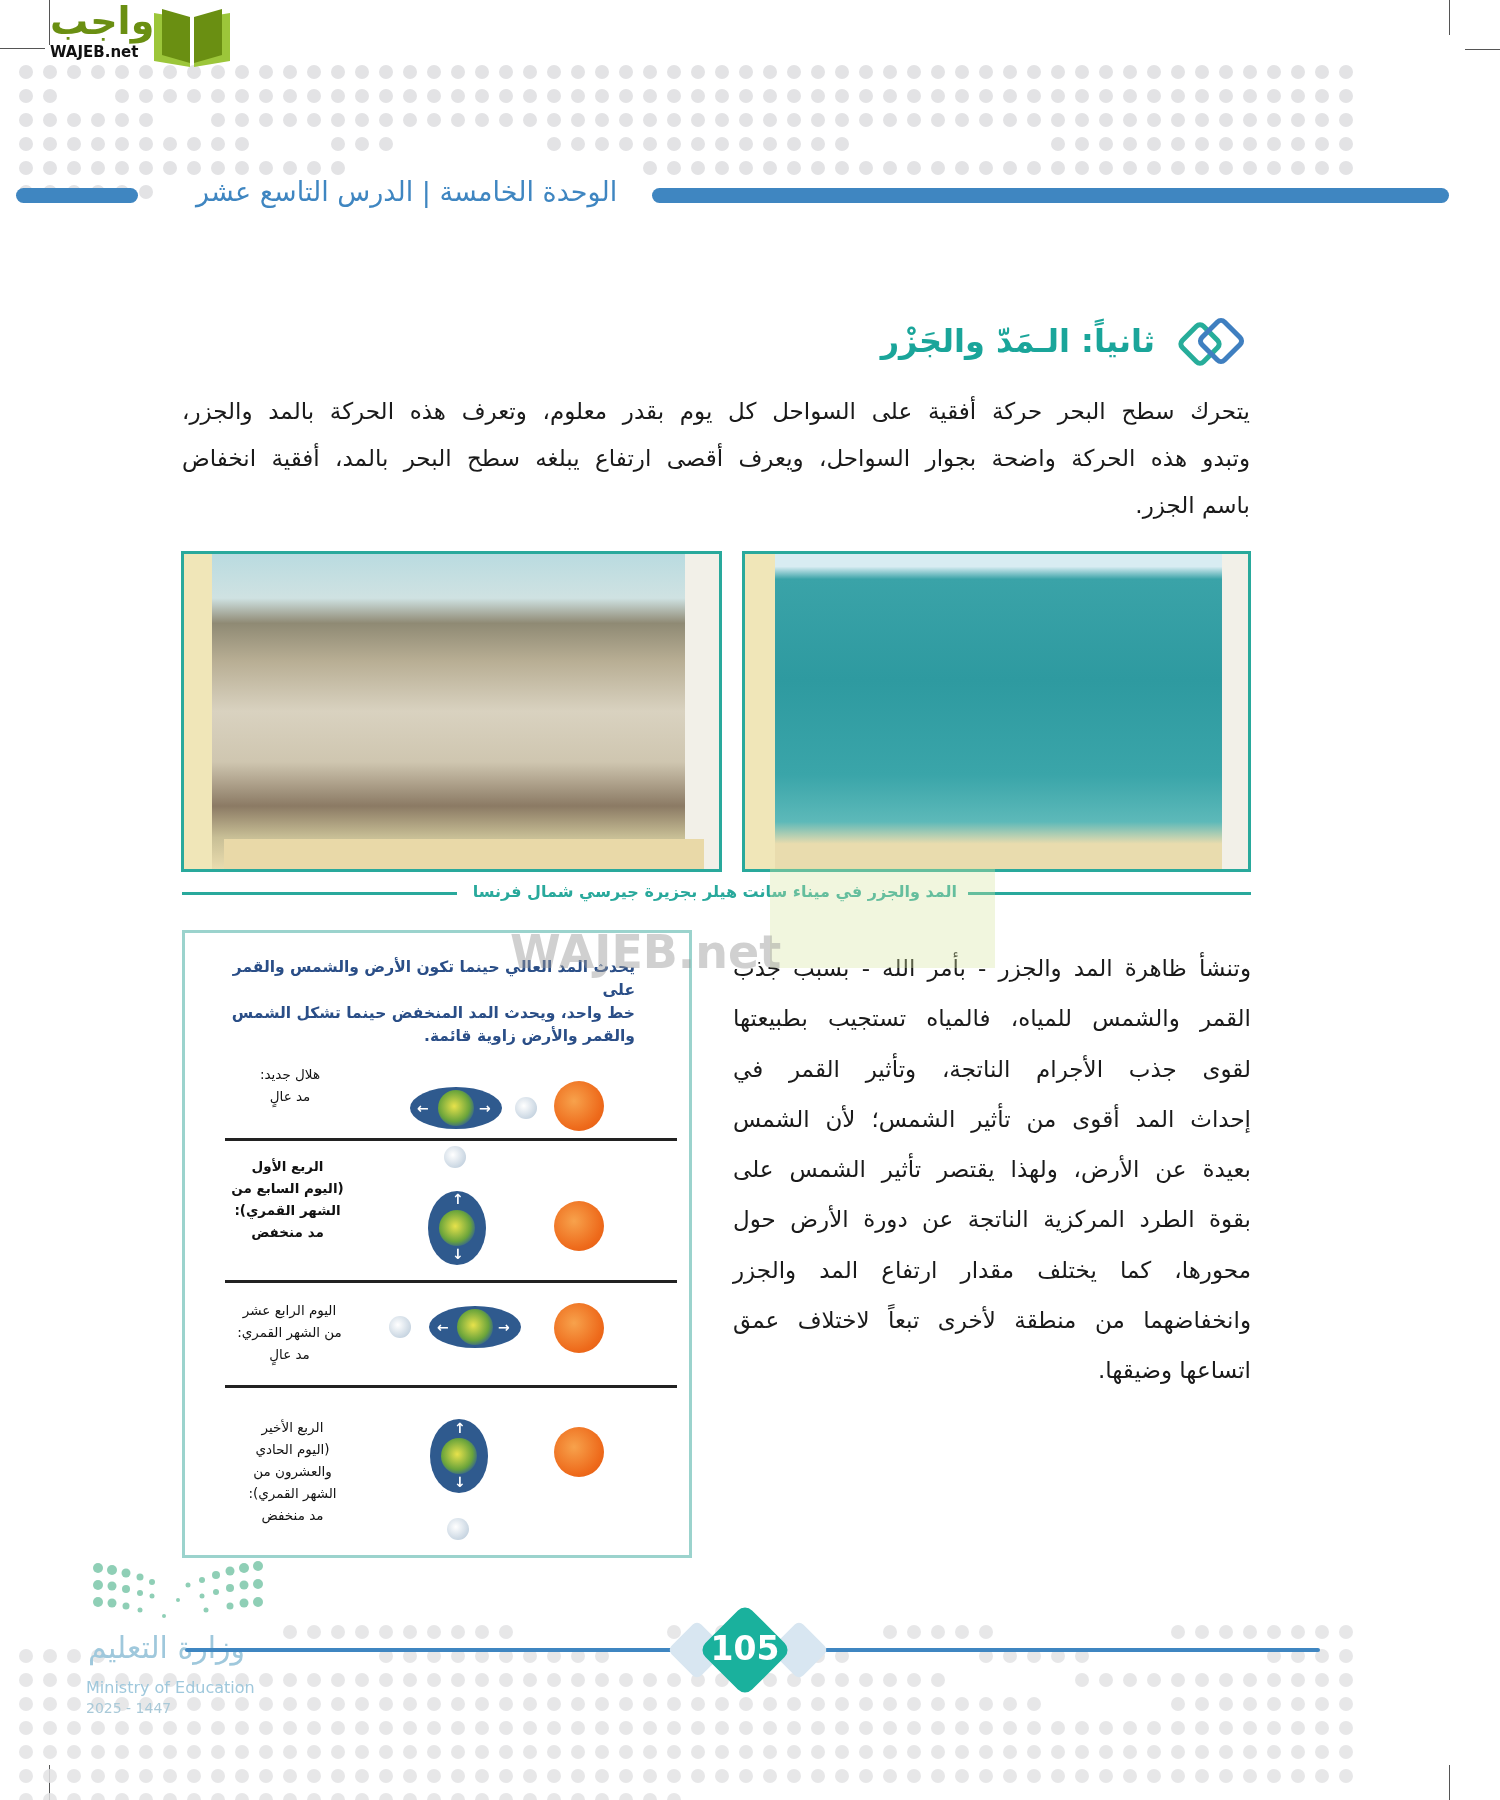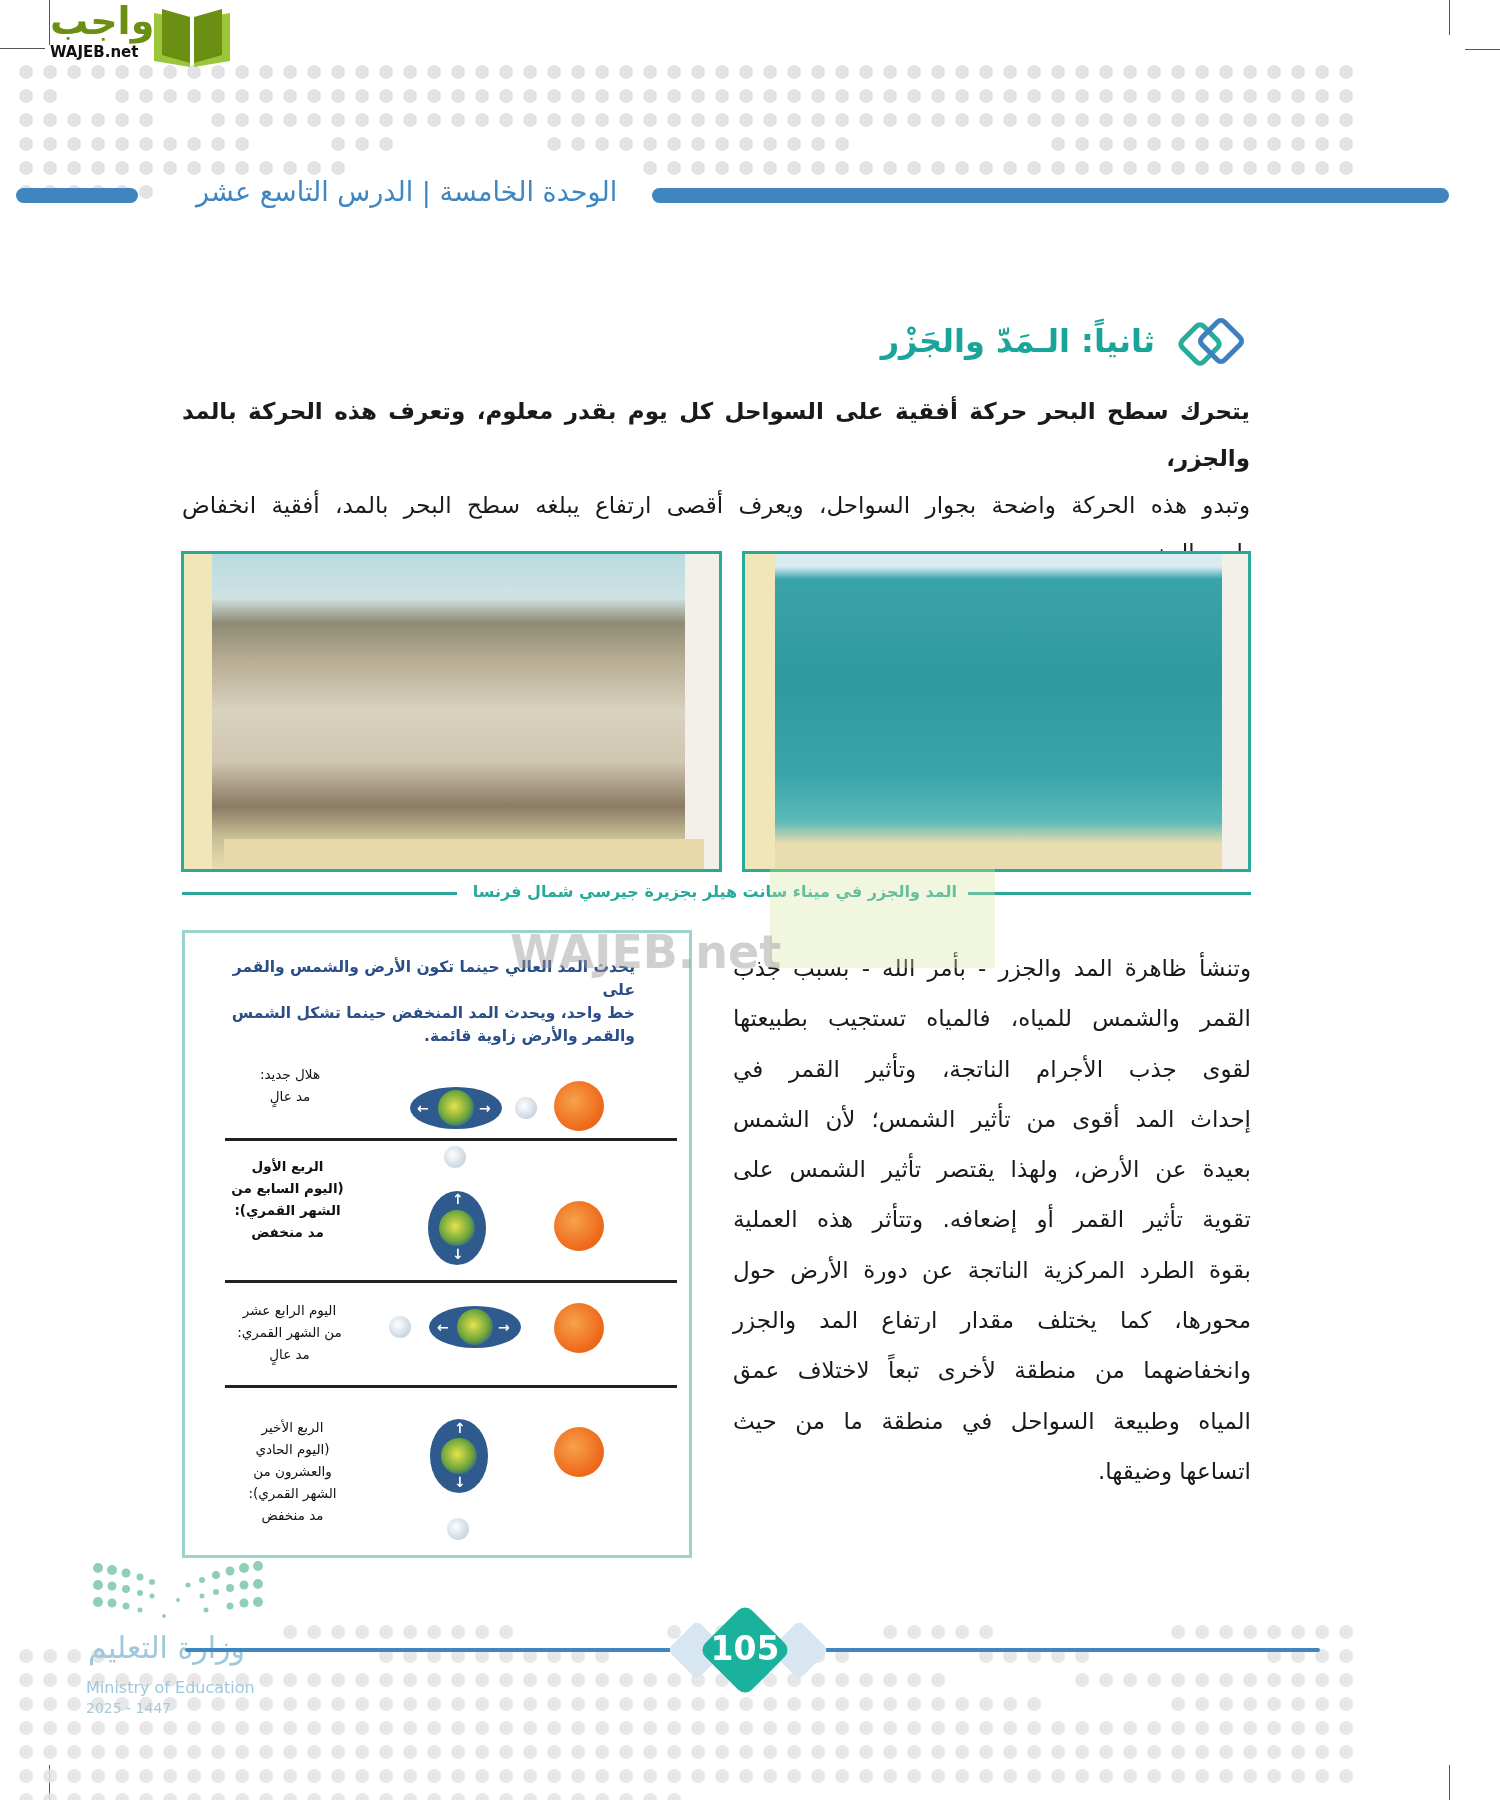--- a/index.html
+++ b/index.html
@@ -790,21 +790,21 @@
   <span>الدرس التاسع عشر</span>
 </div>
 
 <svg class="abs" style="left:1175px;top:315px;" width="76" height="60" viewBox="0 0 76 60">
   <rect x="10" y="14" width="30" height="30" rx="5" transform="rotate(45 25 29)" fill="none" stroke="#27ad9a" stroke-width="5"></rect>
   <rect x="30" y="10" width="32" height="32" rx="5" transform="rotate(45 46 26)" fill="none" stroke="#3f7fc0" stroke-width="5"></rect>
 </svg>
 <div class="sec-title" style="right:345px;top:322px;">ثانياً: الـمَدّ والجَزْر</div>
 
 <div class="para" style="left:182px;top:388px;width:1068px;font-size:23px;line-height:47px;">
-  <p style="text-align-last:justify;font-weight:bold;">يتحرك سطح البحر حركة أفقية على السواحل كل يوم بقدر معلوم، وتعرف هذه الحركة بالمد والجزر،</p>
+  <p style="text-align-last:justify;">يتحرك سطح البحر حركة أفقية على السواحل كل يوم بقدر معلوم، وتعرف هذه الحركة بالمد والجزر،</p>
   <p style="text-align-last:justify;">وتبدو هذه الحركة واضحة بجوار السواحل، ويعرف أقصى ارتفاع يبلغه سطح البحر بالمد، أفقية انخفاض</p>
   <p>باسم الجزر.</p>
 </div>
 
 <div class="photo" style="left:181px;top:551px;width:541px;height:321px;background:linear-gradient(180deg,#b9dbe0 0%,#cfe2e2 14%,#8f8a74 22%,#b8ae94 34%,#d9d2c0 50%,#cfc6b0 66%,#8b7a64 80%,#c8bf96 90%,#e9dcae 100%);">
   <div style="position:absolute;left:0;top:0;width:28px;height:100%;background:#f0e6b8;"></div>
   <div style="position:absolute;right:0;top:0;width:34px;height:100%;background:#f2f0e8;"></div>
   <div style="position:absolute;left:40px;bottom:0;width:480px;height:30px;background:#e9d9a8;"></div>
 </div>
 <div class="photo" style="left:742px;top:551px;width:509px;height:321px;background:linear-gradient(180deg,#d8ecf2 0%,#d8ecf2 4%,#3aa3a8 8%,#2e9aa0 40%,#3aa5a9 70%,#5db9b9 85%,#e9dcae 92%,#e9dcae 100%);">
@@ -876,25 +876,23 @@
   <div class="sun" style="left:369px;top:494px;"></div>
   <div class="moon" style="left:262px;top:585px;"></div>
 </div>
 
 <div class="para" style="left:733px;top:943px;width:518px;font-size:23px;line-height:50.3px;">
   <p style="text-align-last:justify;">وتنشأ ظاهرة المد والجزر - بأمر الله - بسبب جذب</p>
   <p style="text-align-last:justify;">القمر والشمس للمياه، فالمياه تستجيب بطبيعتها</p>
   <p style="text-align-last:justify;">لقوى جذب الأجرام الناتجة، وتأثير القمر في</p>
   <p style="text-align-last:justify;">إحداث المد أقوى من تأثير الشمس؛ لأن الشمس</p>
   <p style="text-align-last:justify;">بعيدة عن الأرض، ولهذا يقتصر تأثير الشمس على</p>
-  <p style="text-align-last:justify;">تقوية تأثير القمر أو إضعافه. وتتأثر هذه العملية</p>
   <p style="text-align-last:justify;">بقوة الطرد المركزية الناتجة عن دورة الأرض حول</p>
   <p style="text-align-last:justify;">محورها، كما يختلف مقدار ارتفاع المد والجزر</p>
   <p style="text-align-last:justify;">وانخفاضهما من منطقة لأخرى تبعاً لاختلاف عمق</p>
-  <p style="text-align-last:justify;">المياه وطبيعة السواحل في منطقة ما من حيث</p>
   <p>اتساعها وضيقها.</p>
 </div>
 
 <div style="position:absolute;left:770px;top:868px;width:225px;height:100px;background:rgba(214,230,160,.35);"></div>
 <div style="position:absolute;left:510px;top:925px;font-size:46px;font-weight:bold;color:rgba(150,150,150,.45);">WAJEB.net</div>
 
 <svg class="abs" style="left:88px;top:1560px;" width="180" height="60" viewBox="0 0 180 60">
   <g fill="#8fcfb6">
     <circle cx="10" cy="8" r="5"></circle>
       <circle cx="24" cy="10" r="5"></circle>

